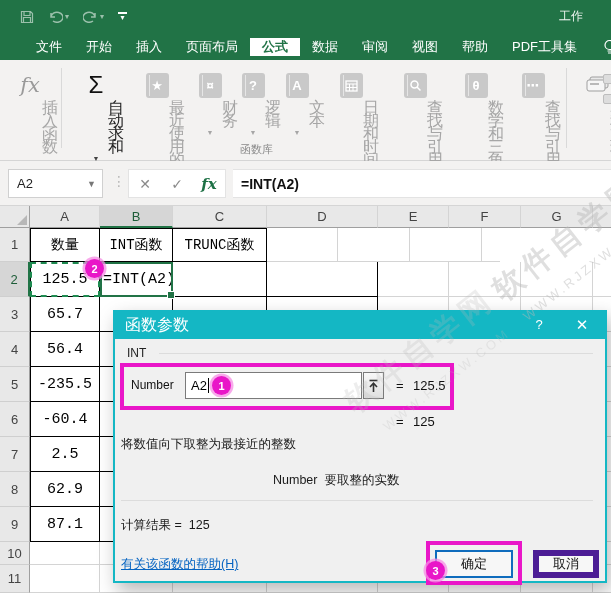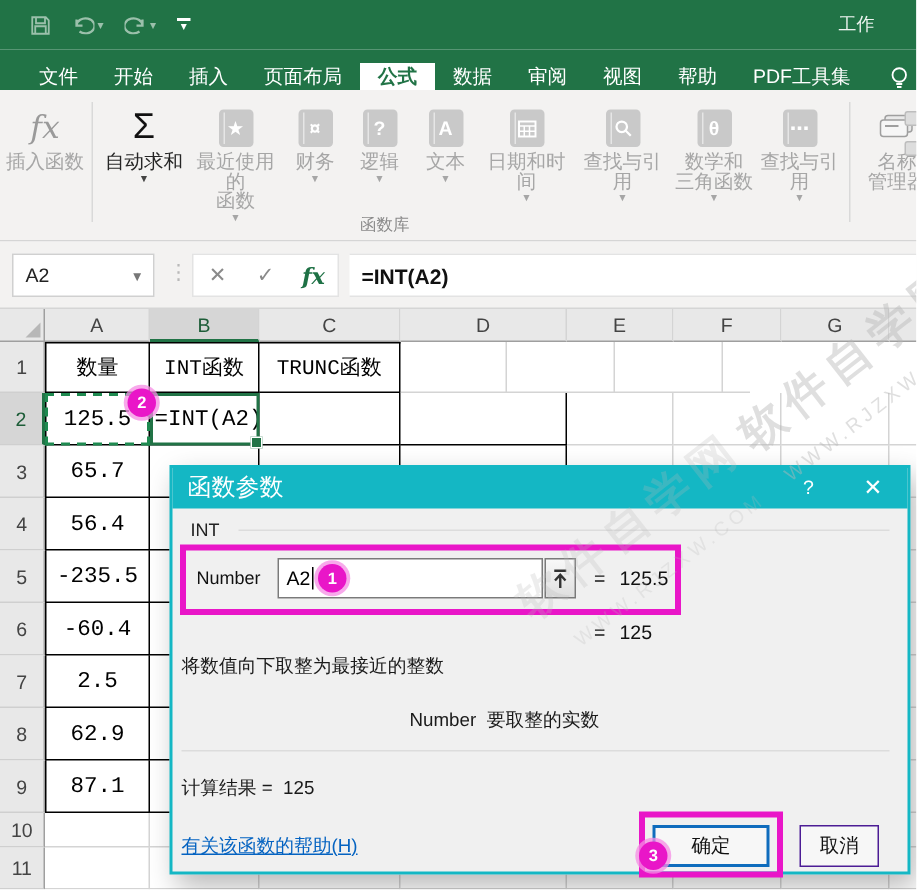--- a/index.html
+++ b/index.html
@@ -16,32 +16,32 @@
   .qat{display:flex;align-items:center;gap:14px;padding-left:20px;}
   .qat .qbtn{display:flex;align-items:center;gap:2px;opacity:.55;}
   .qat svg{display:block;}
   .qat .mini-arrow{color:#fff;font-size:8px;}
   .qat-custom{opacity:1 !important;display:flex;flex-direction:column;align-items:center;}
   .qat-custom .bar{width:9px;height:2px;background:#fff;margin-bottom:1px;}
   .qat-custom .arr{color:#fff;font-size:8px;line-height:6px;}
   .doc-title{position:absolute;right:28px;top:8px;color:rgba(255,255,255,.92);font-size:12px;white-space:nowrap;}
 
   
-  .tabs{position:absolute;left:0;top:33px;width:611px;height:27px;background:var(--excel-green);display:flex;align-items:flex-end;padding-left:14px;white-space:nowrap;}
+  .tabs{position:absolute;left:0;top:33px;width:611px;height:27px;background:var(--excel-green);display:flex;align-items:center;padding-left:24px;white-space:nowrap;}
   .tab{color:#fff;font-size:13px;display:flex;align-items:center;padding:0 12px;cursor:default;}
   .tab.sel{background:#fff;color:var(--excel-green);font-weight:bold;}
   .tellme{display:flex;align-items:center;gap:5px;color:#fff;font-size:13px;padding-left:14px;}
   .tellme svg{display:block;}
 
   
   .ribbon{position:absolute;left:0;top:60px;width:611px;height:101px;background:#f3f2f1;border-bottom:1px solid #d5d5d5;}
   .rb-row{position:absolute;left:4px;top:4px;display:flex;align-items:flex-start;}
   .rbtn{display:flex;flex-direction:column;align-items:center;padding-top:5px;}
   .rbtn .ic{height:32px;display:flex;align-items:center;justify-content:center;}
-  .rbtn .lbl{font-size:13px;line-height:13px;color:#a6a6a6;text-align:center;}
+  .rbtn .lbl{font-size:16px;line-height:13px;color:#a6a6a6;text-align:center;margin-left:40px;}
   .rbtn.en .lbl{color:#262626;}
   .rbtn .arr{font-size:7px;color:#a6a6a6;line-height:9px;margin-top:1px;}
   .rbtn.en .arr{color:#444;}
   .fx-ic{font-family:"DejaVu Serif","Liberation Serif",serif;font-style:italic;font-size:21px;color:#9a9a9a;}
   .sigma{font-size:24px;color:#111;line-height:26px;}
   .book{width:23px;height:25px;background:#c9c9c9;border-radius:3px;position:relative;display:flex;align-items:center;justify-content:center;}
   .book::before{content:"";position:absolute;left:3px;top:2px;bottom:2px;width:1px;background:#ffffff88;}
   .book .g{color:#fff;font-size:13px;font-weight:bold;line-height:13px;}
   .vdiv{width:1px;align-self:stretch;background:#d9d9d9;margin:4px 5px 14px 5px;height:80px;}
   .grp-label{position:absolute;left:240px;top:82px;width:70px;font-size:11px;color:#8a8a8a;}
@@ -98,21 +98,21 @@
   .caret{display:inline-block;width:1px;height:15px;background:#000;margin-left:1px;}
   .collapse-btn{position:absolute;left:248px;top:60px;width:21px;height:27px;background:linear-gradient(#f8f8f8,#dfdfdf);border:1px solid #7a7a7a;display:flex;align-items:center;justify-content:center;}
   .eqline{position:absolute;font-size:13px;color:#111;}
   .desc{position:absolute;left:6px;top:124px;font-size:12.5px;color:#1a1a1a;}
   .param-help{position:absolute;left:158px;top:160px;font-size:12.5px;color:#1a1a1a;text-align:right;}
   .dlg-div{position:absolute;left:6px;top:188px;right:12px;height:1px;background:#dcdcdc;}
   .calc{position:absolute;left:6px;top:205px;font-size:12.5px;color:#1a1a1a;}
   .hlink{position:absolute;left:6px;top:244px;font-size:12.5px;color:var(--link-blue);text-decoration:underline;cursor:pointer;}
   .btn{position:absolute;height:28px;background:#f7f7f7;display:flex;align-items:center;justify-content:center;font-size:13px;color:#111;cursor:pointer;}
   .btn-ok{left:320px;top:238px;width:78px;border:2px solid var(--ok-blue);}
-  .btn-cancel{left:418px;top:238px;width:53px;border:1px solid #4c1d95;}
+  .btn-cancel{left:418px;top:238px;width:66px;border:6px solid #4c1d95;}
   .ok-hl{position:absolute;left:311px;top:229px;width:96px;height:44px;border:4px solid var(--magenta);pointer-events:none;}
 
   
   .badge{position:absolute;width:19px;height:19px;border-radius:50%;background:var(--magenta);color:#fff;font-size:11px;font-weight:bold;display:flex;align-items:center;justify-content:center;z-index:60;box-shadow:0 0 0 2.5px rgba(246,140,228,.75);}
 </style>
 </head>
 <body>
 
 <div class="app">
 

